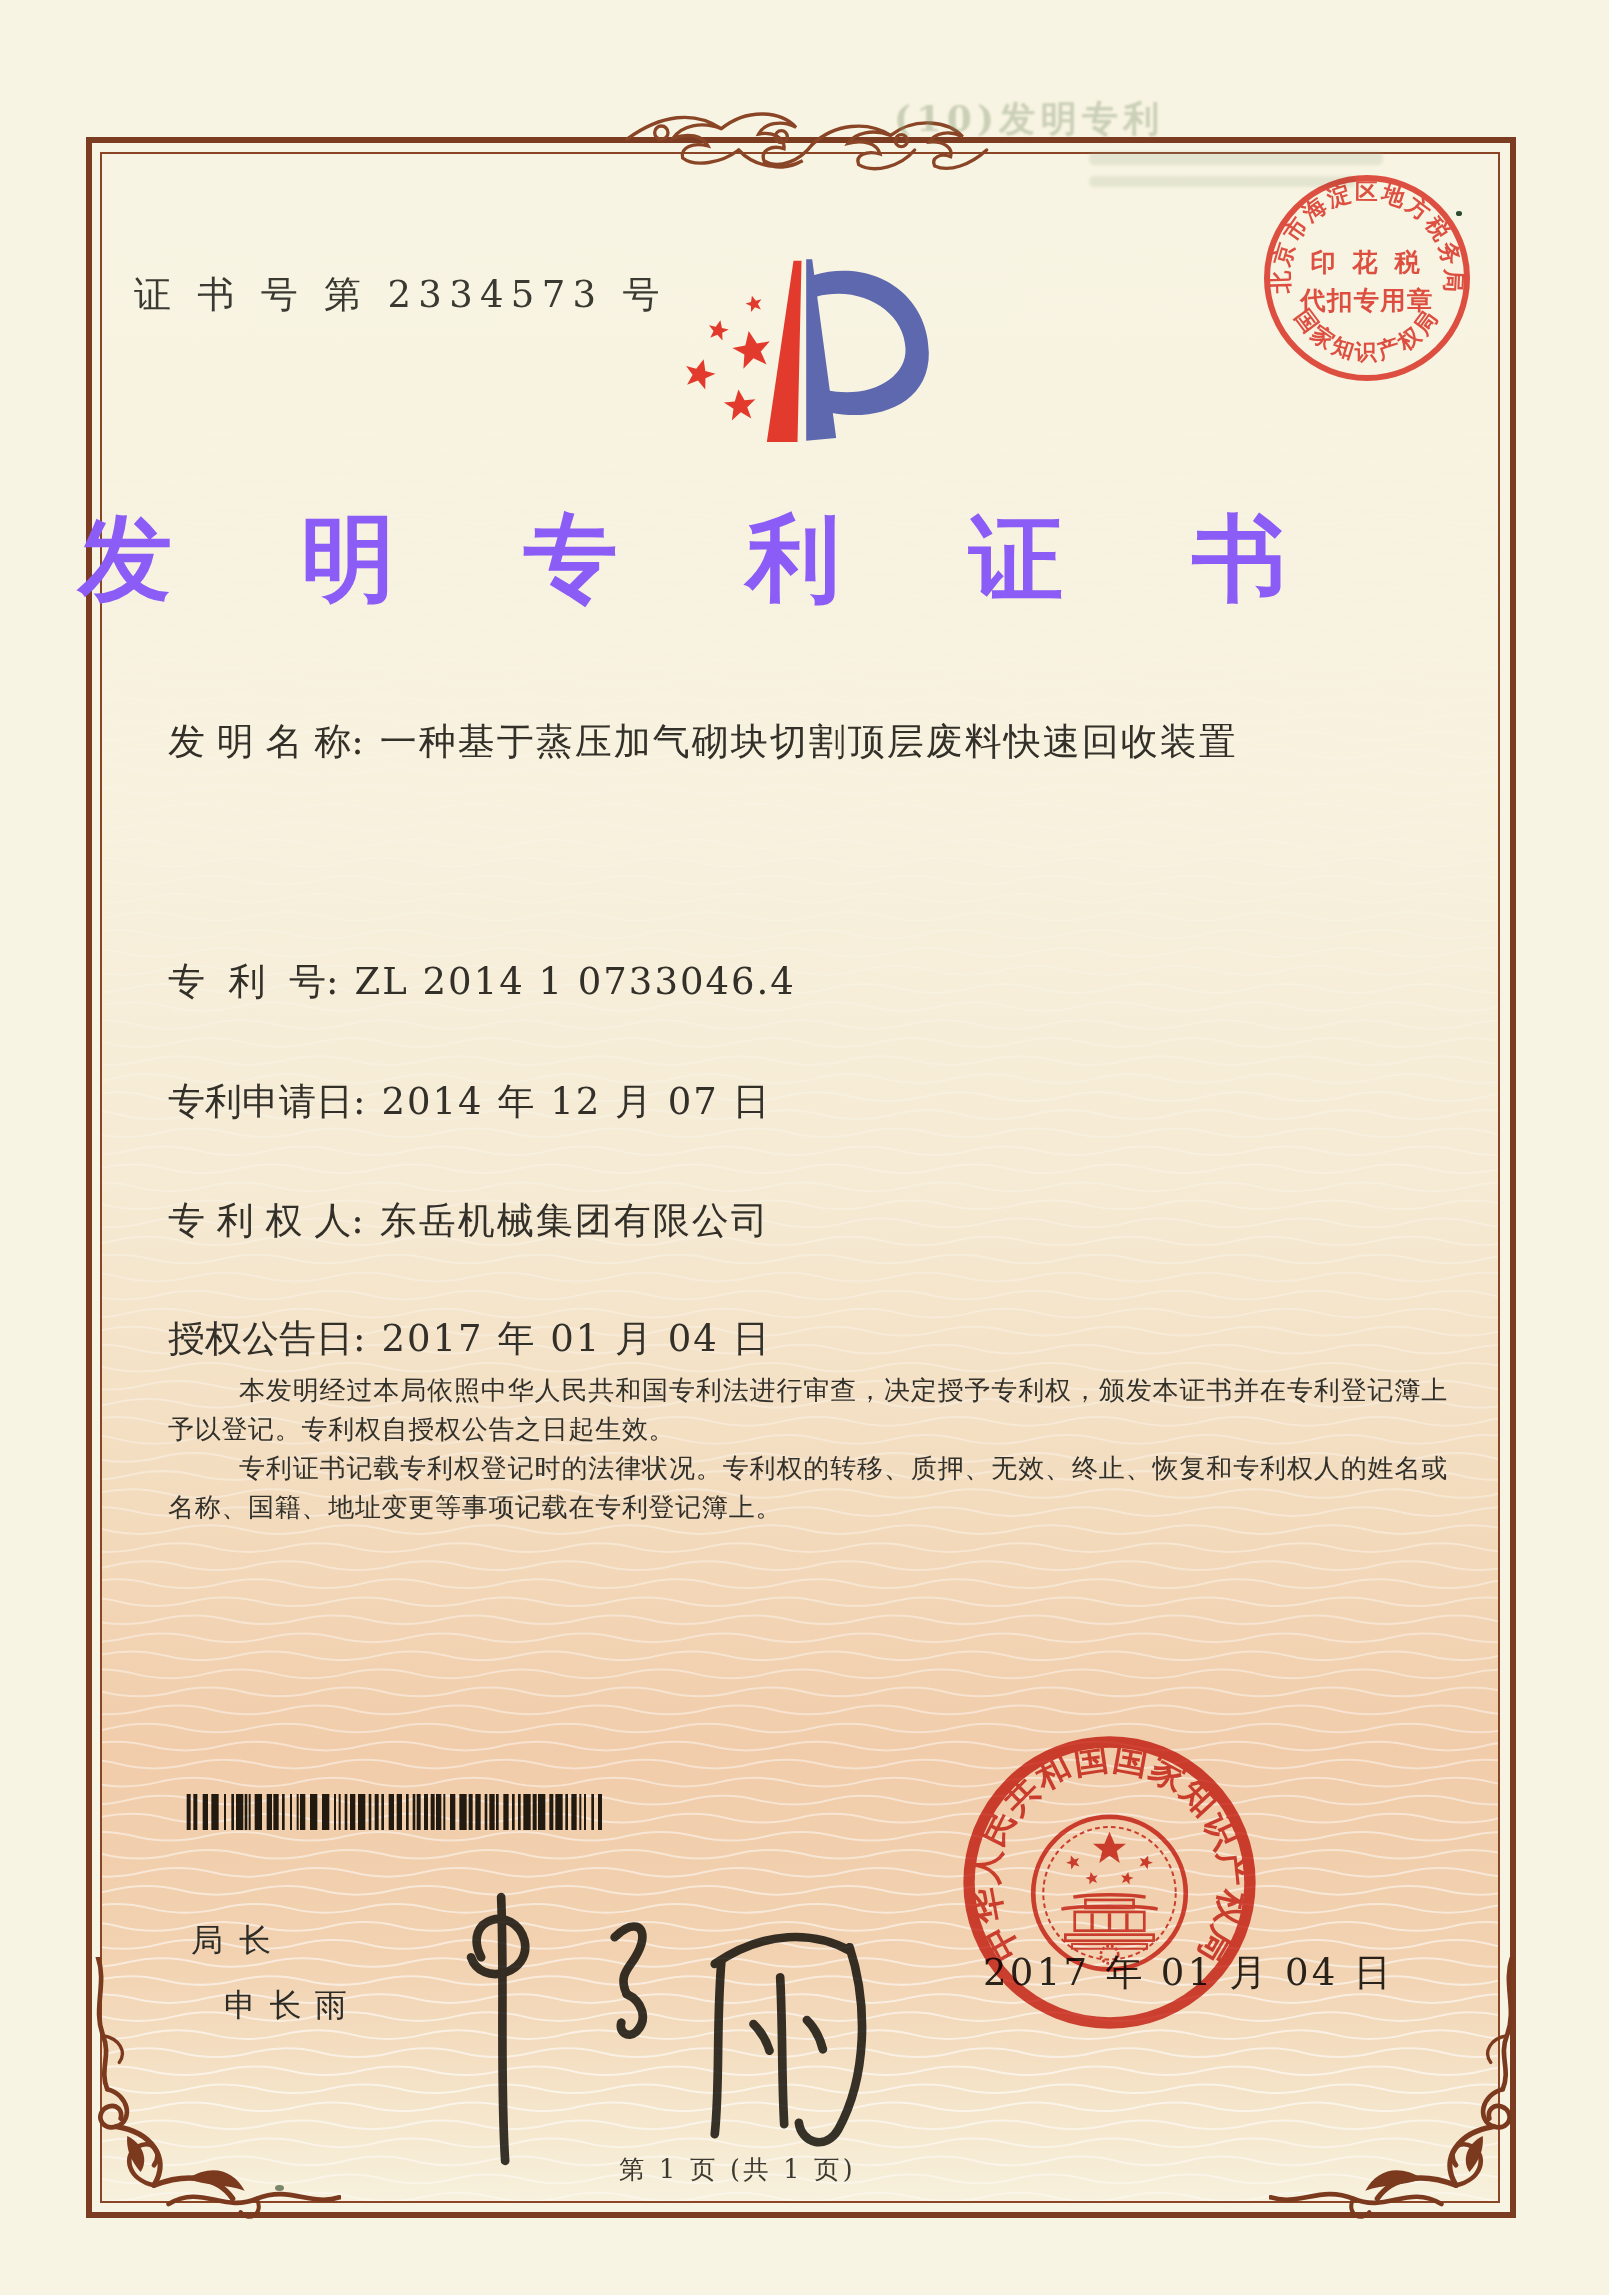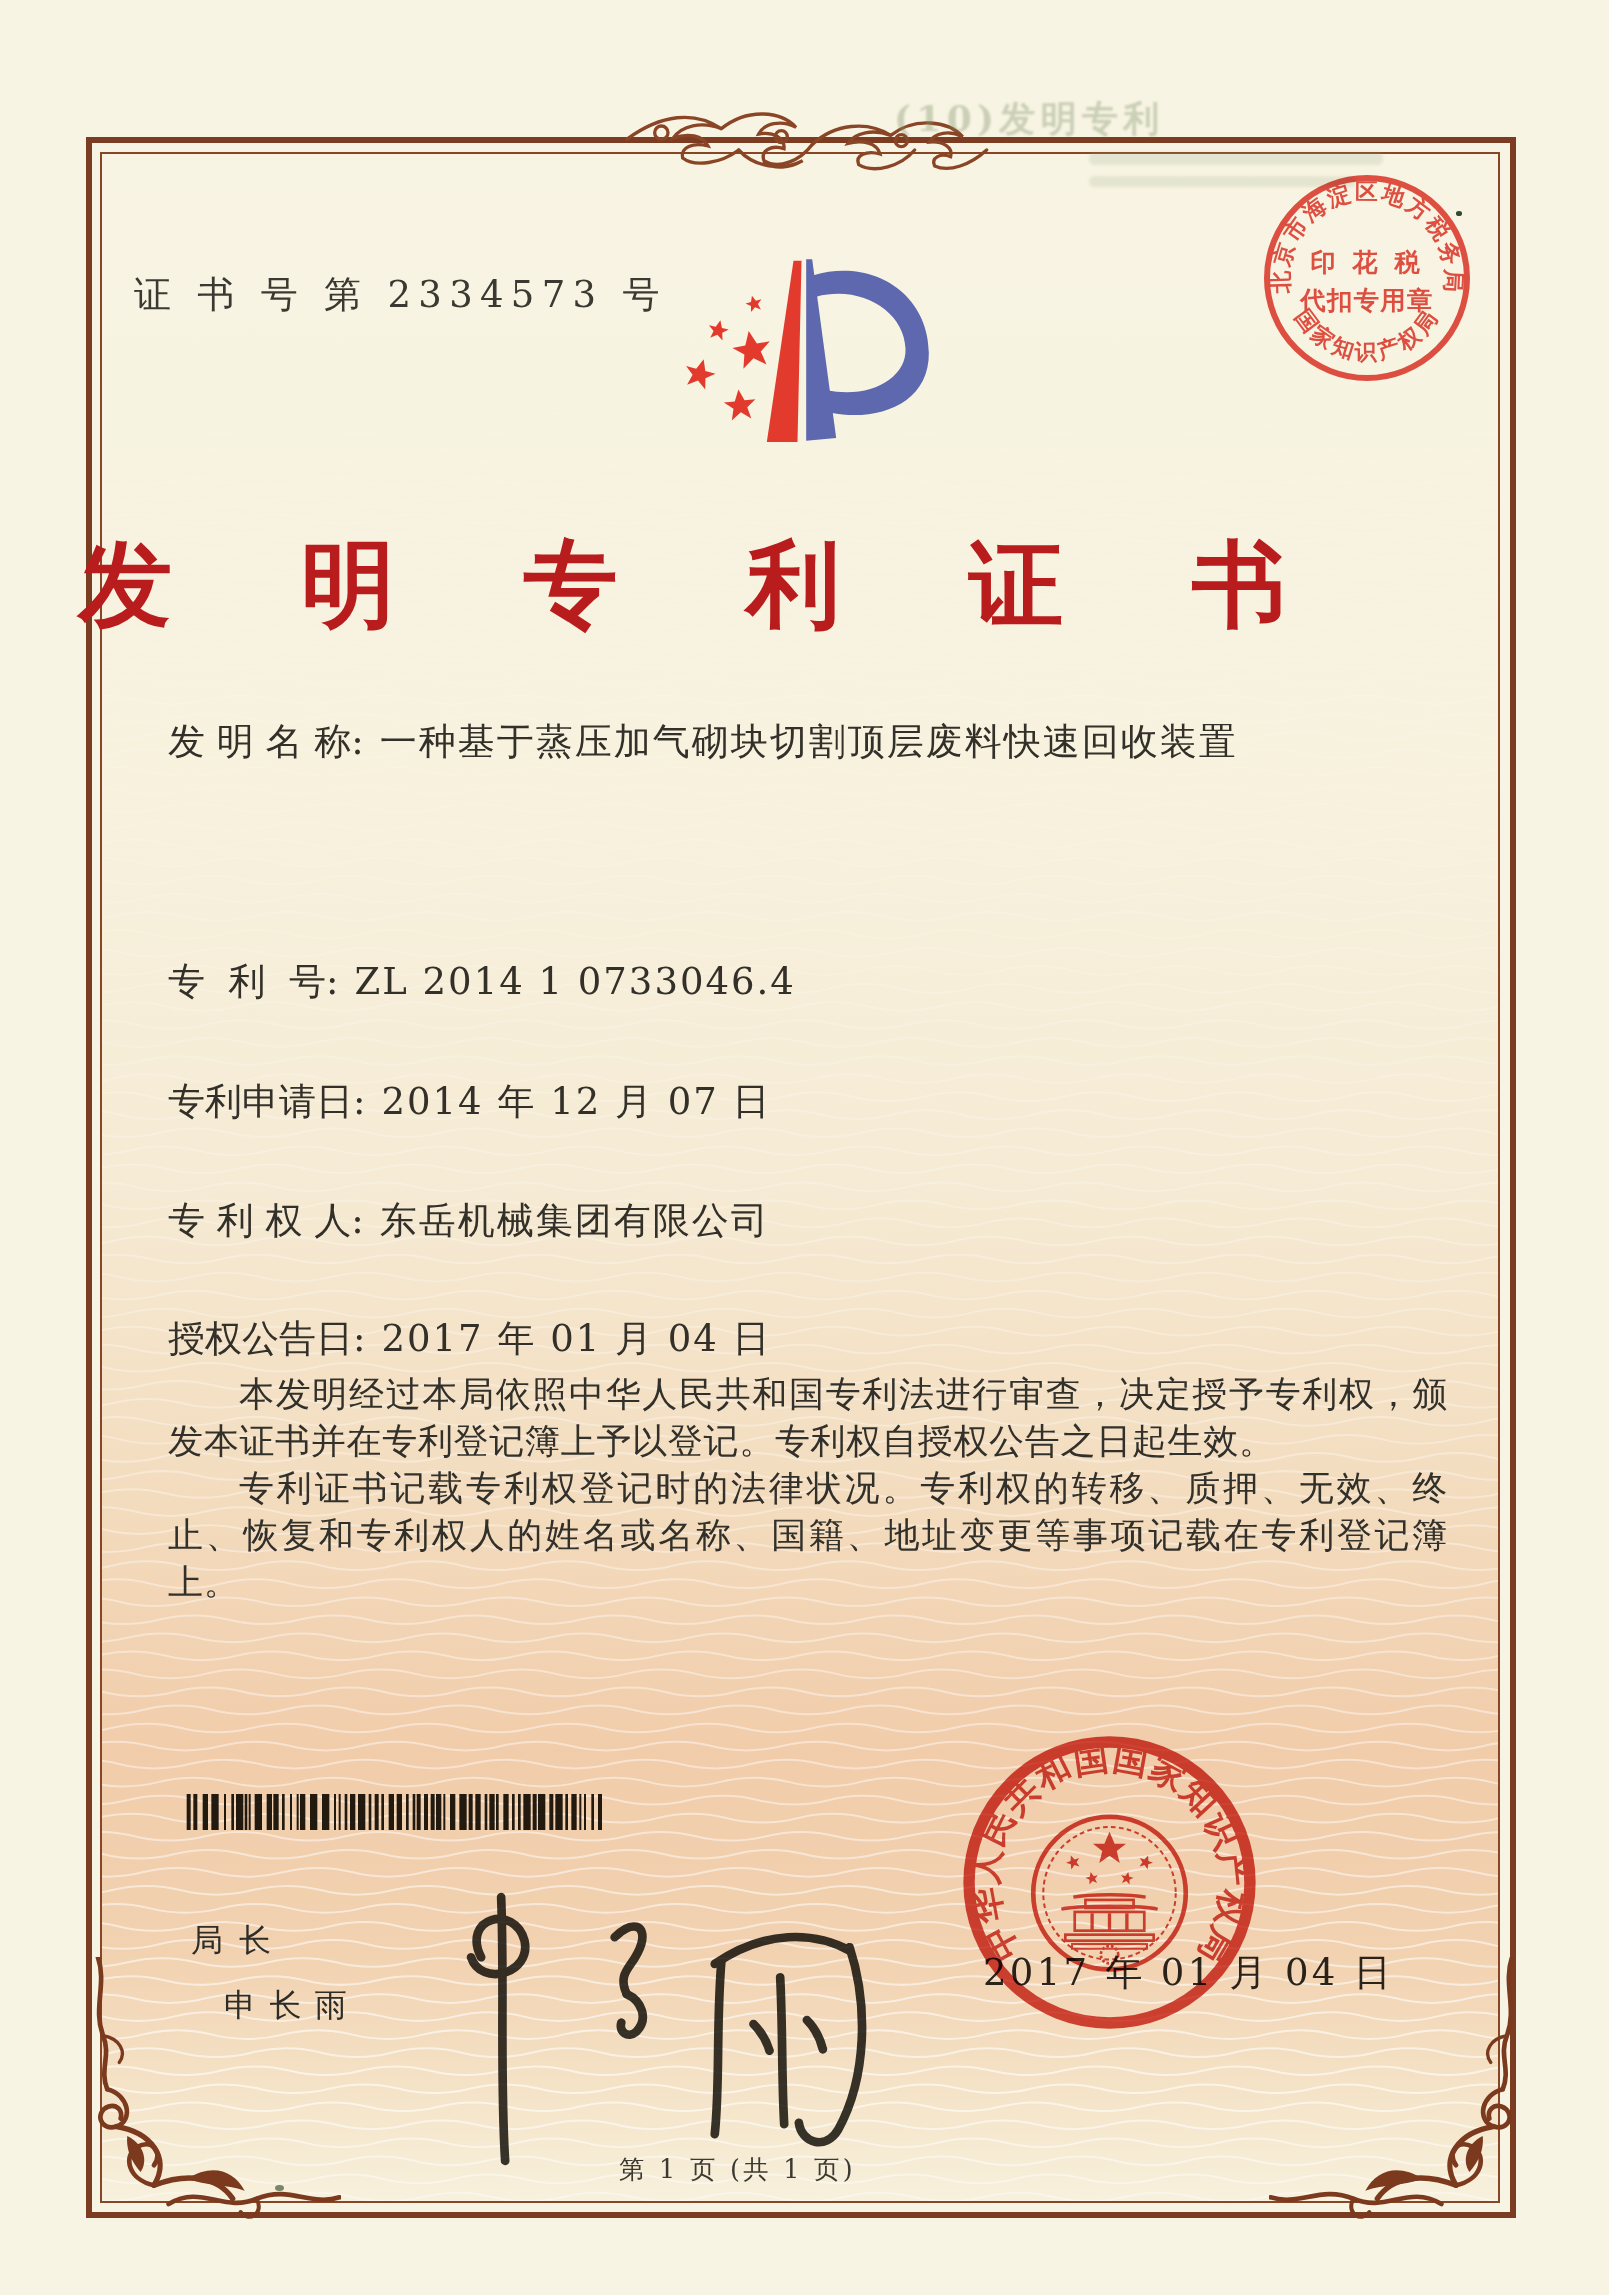--- a/index.html
+++ b/index.html
@@ -17,25 +17,25 @@
       rgba(241,206,171,0.9) 88%,
       rgba(244,226,196,0.6) 97%,
       rgba(246,236,212,0.4) 100%);}
   #waves{left:102px;top:152px;}
   
   #frame-outer{left:86px;top:137px;width:1430px;height:2081px;border:6px solid #7c3c22;box-sizing:border-box;}
   #frame-inner{left:100px;top:152px;width:1400px;height:2051px;border:2px solid #8a4526;box-sizing:border-box;}
   #cert-number{left:134px;top:270px;font-size:37px;letter-spacing:7.3px;color:#3a3a32;}
   #ghost-line{left:894px;top:95px;font-size:36px;letter-spacing:5.3px;color:rgba(126,148,108,0.38);filter:blur(0.8px);font-weight:600;}
   .ghost-bar{background:rgba(150,170,135,0.20);filter:blur(1.7px);border-radius:5.3px;}
-  #title{left:0;width:1412px;top:522px;text-align:center;font-size:94px;font-weight:700;letter-spacing:48px;color:#b91c1c;}
+  #title{left:0;width:1412px;top:496px;text-align:center;font-size:94px;font-weight:700;letter-spacing:48px;color:#8b5cf6;}
   .field{left:168px;font-size:37px;color:#33302a;white-space:nowrap;margin-top:16px;}
   .flabel{display:inline-block;white-space:pre;margin-right:16px;}
   .fvalue{letter-spacing:2px;}
-  #body-text{left:168px;top:1371px;width:1280px;font-size:35px;line-height:47px;letter-spacing:0.7px;color:#32302a;text-align:justify;}
+  #body-text{left:168px;top:1371px;width:1280px;font-size:26px;line-height:39px;letter-spacing:0.7px;color:#32302a;text-align:justify;}
   #body-text p{margin:0;text-indent:71px;}
   #sig-title{left:191px;top:1919px;font-size:32px;letter-spacing:16px;color:#2e2c26;}
   #sig-name{left:191px;top:1984px;font-size:32px;letter-spacing:13.4px;color:#2e2c26;margin-left:33px;}
   #seal-date{left:983px;top:1948px;font-size:37px;letter-spacing:3.3px;color:#2c2923;mix-blend-mode:multiply;white-space:nowrap;}
   #footer{left:619px;top:2153px;font-size:25.4px;letter-spacing:3.3px;color:#3c3a30;}
   .speck{border-radius:50%;}
   svg text{font-family:"DejaVu Serif","Liberation Serif",serif;}
 </style>
 </head>
 <body>

